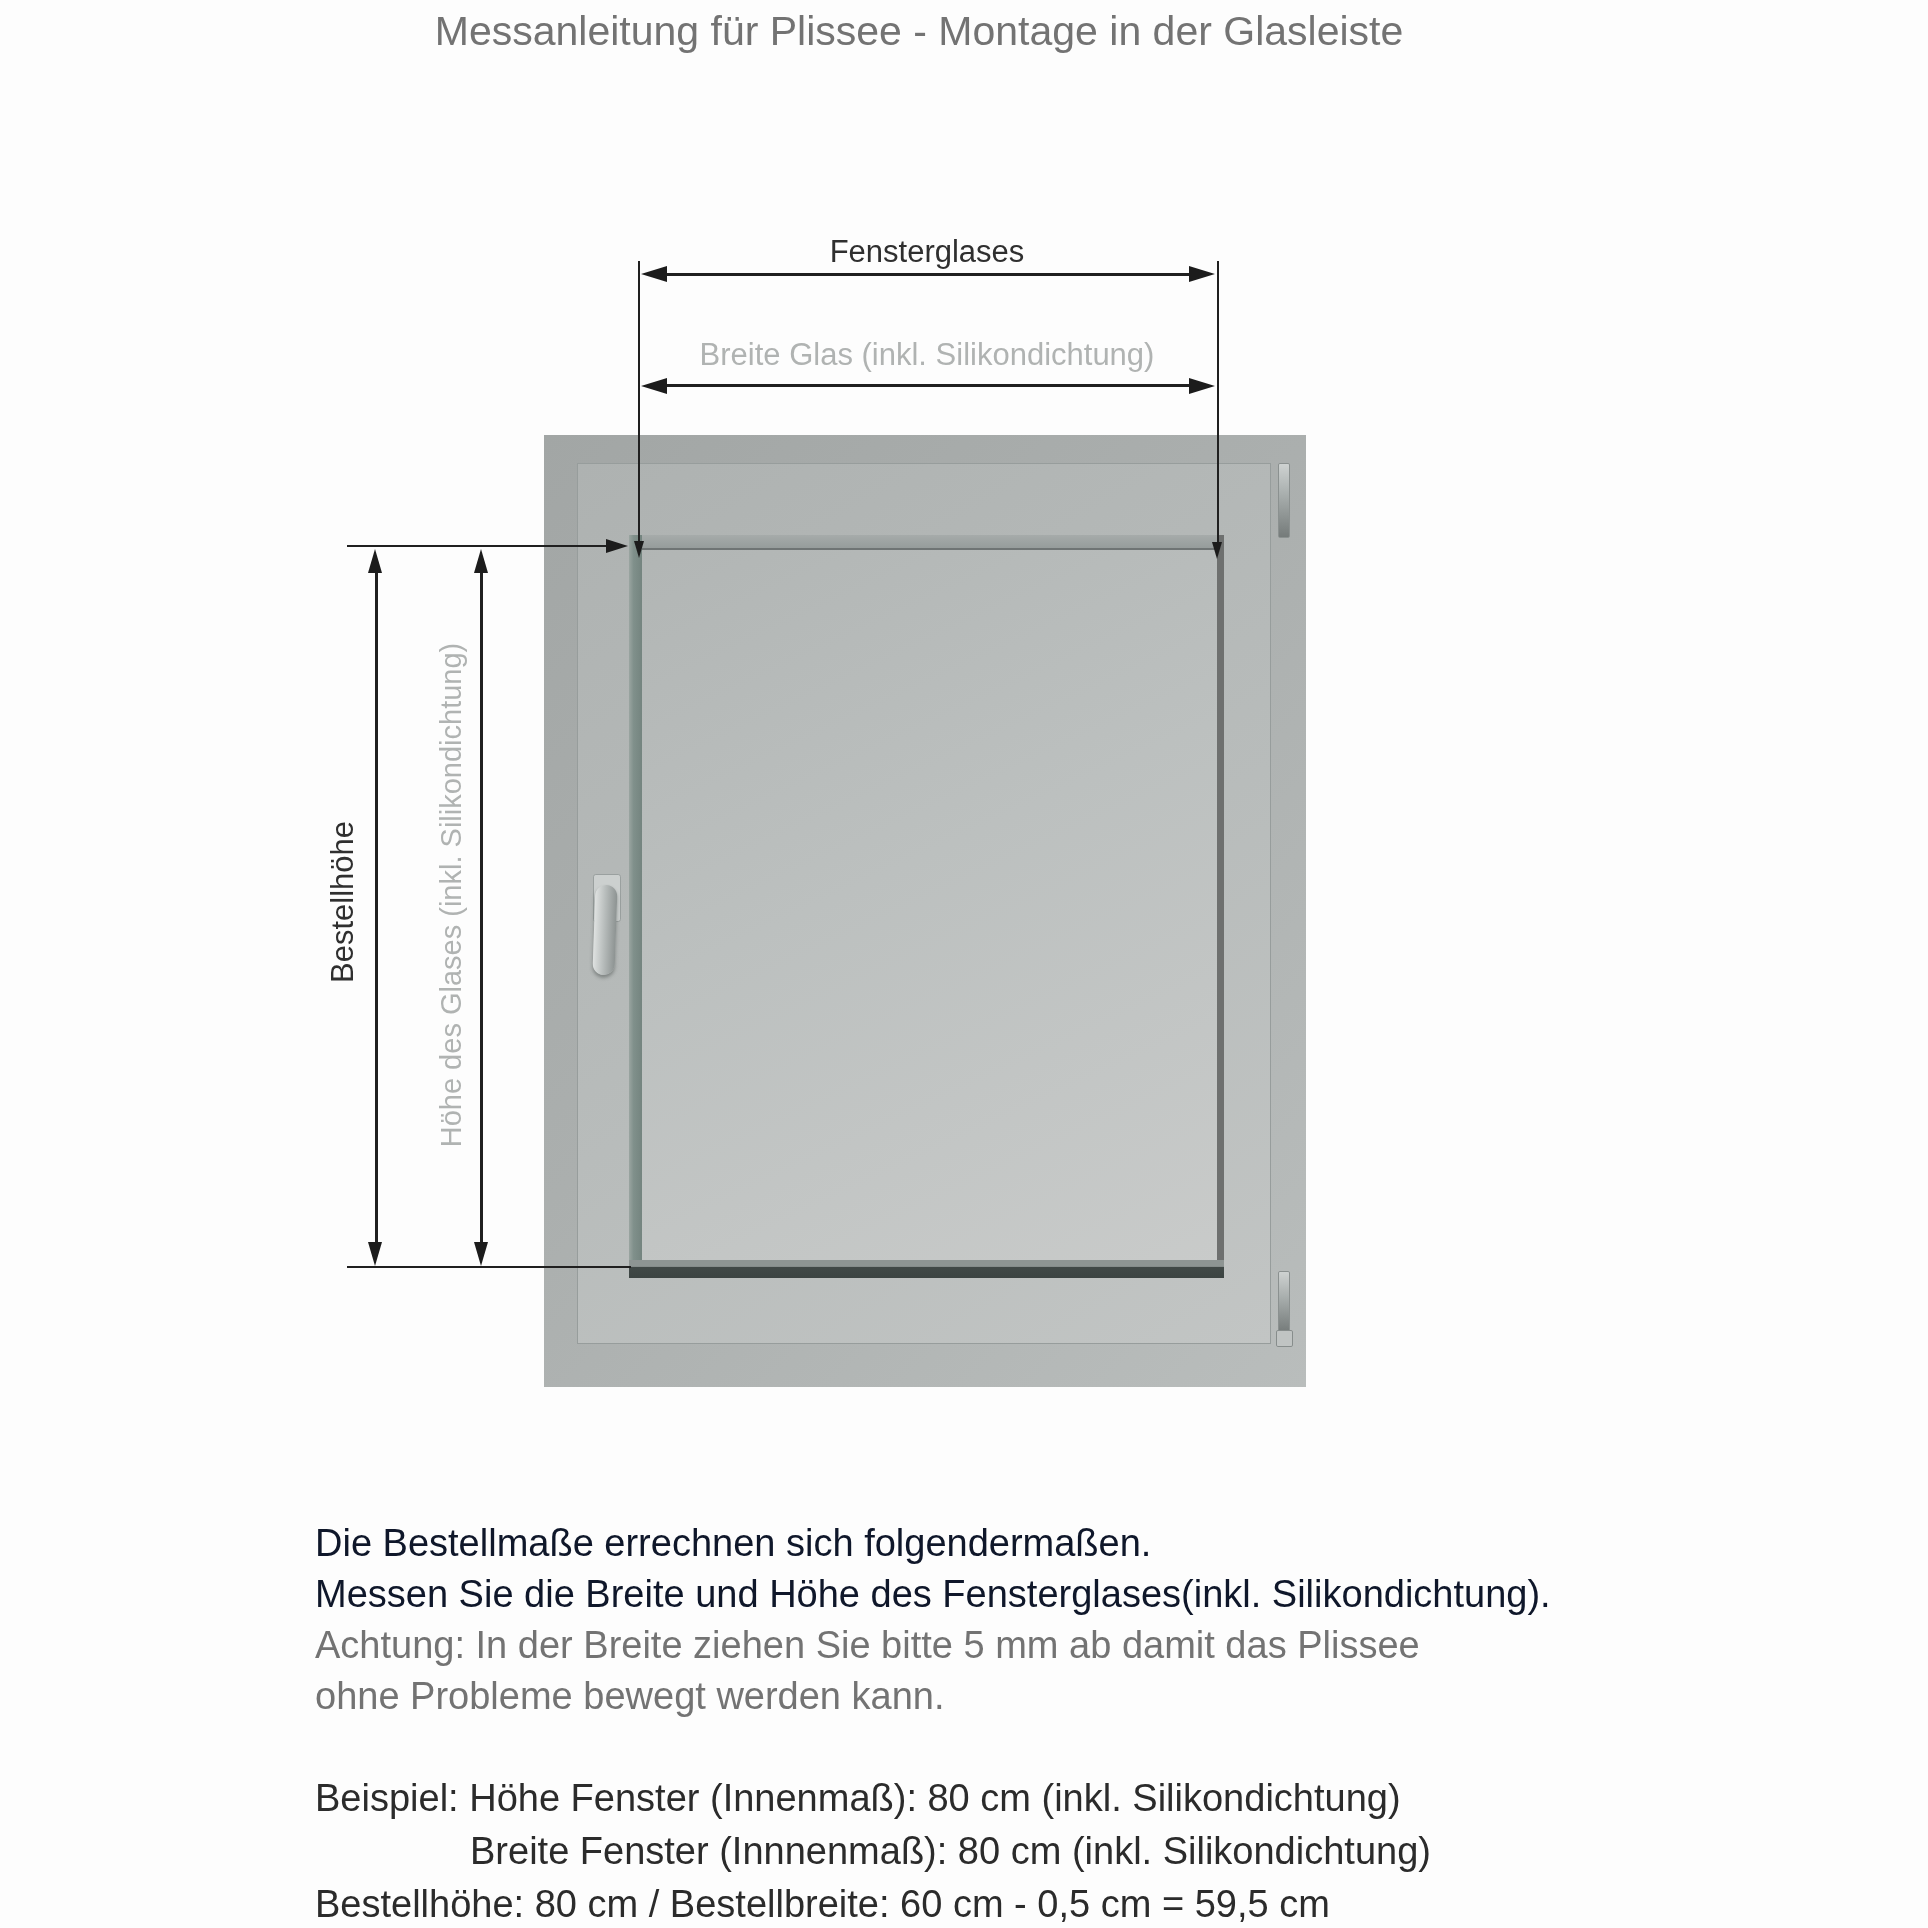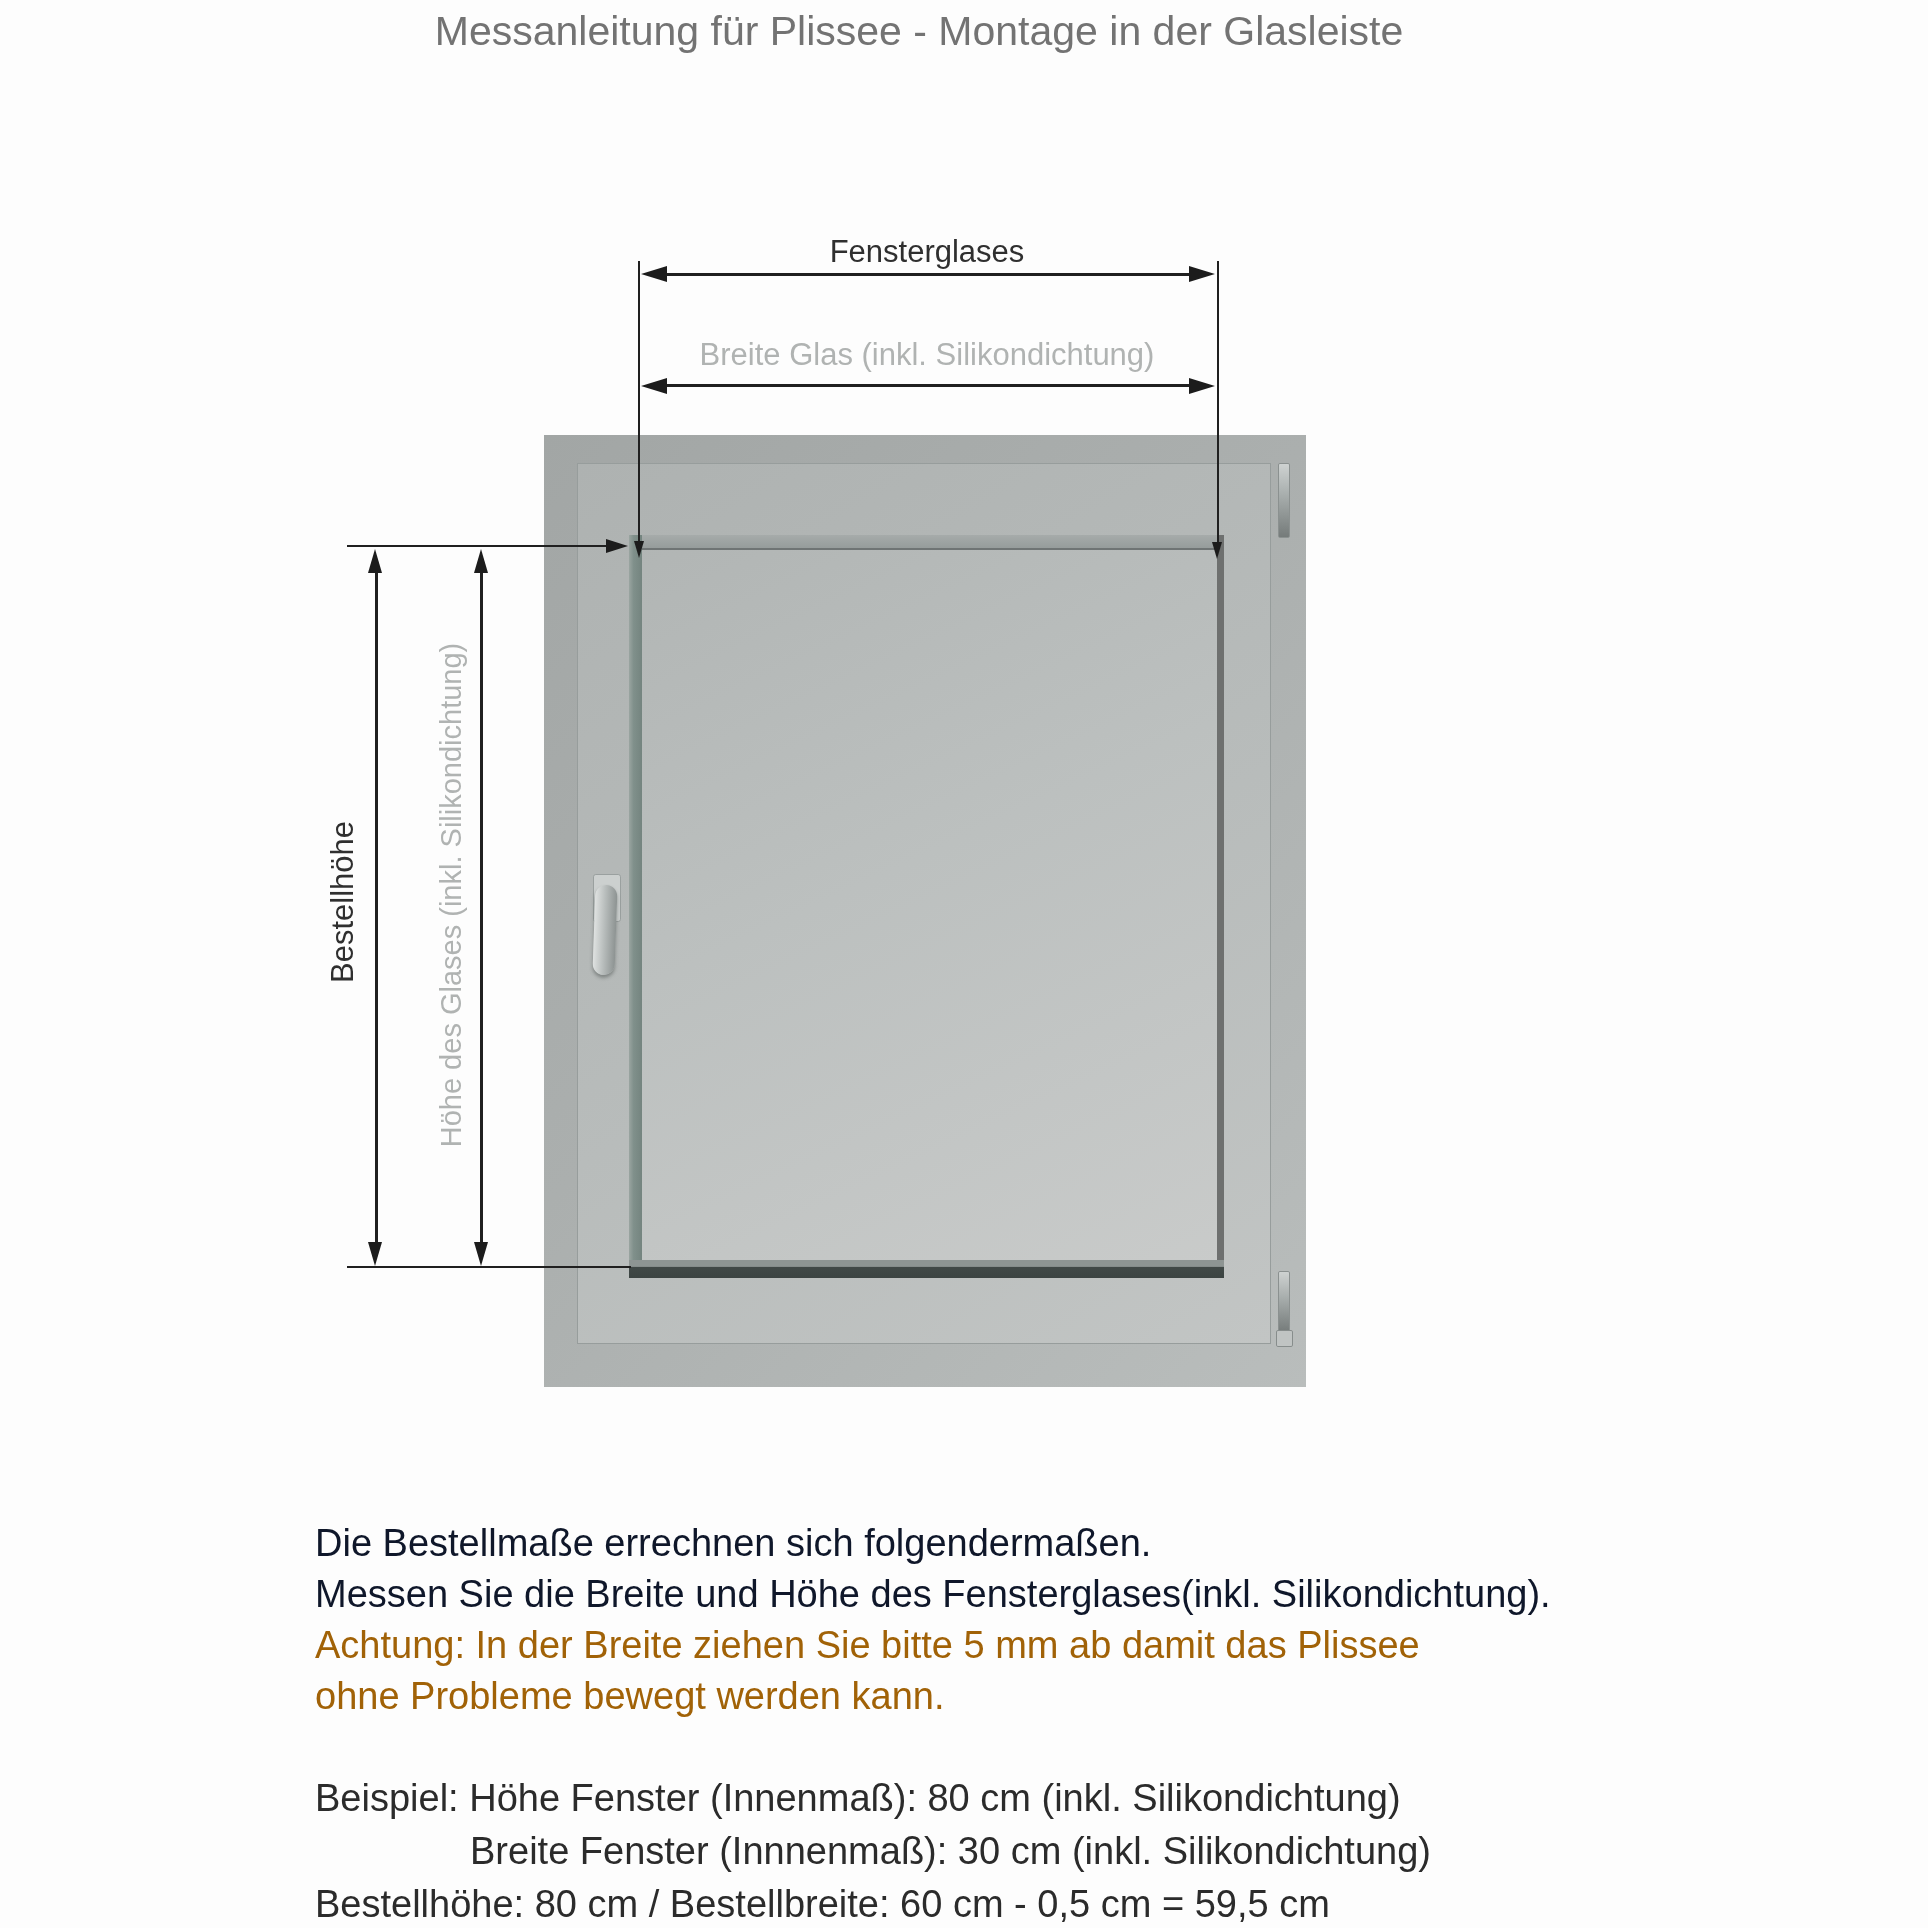--- a/index.html
+++ b/index.html
@@ -48,21 +48,21 @@
                 transform:rotate(2deg);box-shadow:0 2.8px 3.8px rgba(60,66,65,.45);}
   .hinge{width:10.4px;background:linear-gradient(#ced2d1 0%,#aab0af 40%,#757b7a 100%);
          border:0.9px solid #8b9190;border-radius:1.9px;}
   .hinge.top{left:734px;top:28px;height:73px;}
   .hinge.bottom{left:734px;top:836px;height:60px;}
   .hinge-pin{left:732px;top:895px;width:15px;height:15px;background:#c0c4c3;
              border:0.9px solid #878d8c;border-radius:1.9px;}
   
   .body-text{font-size:38px;line-height:51px;color:#0f172a;white-space:nowrap;}
   .example-text{font-size:38px;line-height:53px;color:#2b2b2b;white-space:nowrap;}
-  .red{color:#a16207;}
+  .red{color:#737373;}
 </style>
 </head>
 <body>
 
 <div class="canvas">
 
   <div class="abs title">Messanleitung für Plissee - Montage in der Glasleiste</div>
 
   <div class="abs frame">
     <div class="abs sash"></div>
@@ -113,18 +113,18 @@
 
   <div class="abs" style="left:315px;top:1518px;">
     <div class="body-text">Die Bestellmaße errechnen sich folgendermaßen.</div>
     <div class="body-text">Messen Sie die Breite und Höhe des Fensterglases(inkl. Silikondichtung).</div>
     <div class="body-text red">Achtung: In der Breite ziehen Sie bitte 5 mm ab damit das Plissee</div>
     <div class="body-text red">ohne Probleme bewegt werden kann.</div>
   </div>
 
   <div class="abs" style="left:315px;top:1772px;">
     <div class="example-text">Beispiel: Höhe Fenster (Innenmaß): 80 cm (inkl. Silikondichtung)</div>
-    <div class="example-text" style="padding-left:155px;">Breite Fenster (Innnenmaß): 30 cm  (inkl. Silikondichtung)</div>
+    <div class="example-text" style="padding-left:155px;">Breite Fenster (Innnenmaß): 80 cm  (inkl. Silikondichtung)</div>
     <div class="example-text">Bestellhöhe: 80 cm / Bestellbreite: 60 cm  - 0,5 cm = 59,5 cm</div>
   </div>
 
 </div>
 
 
 </body></html>

